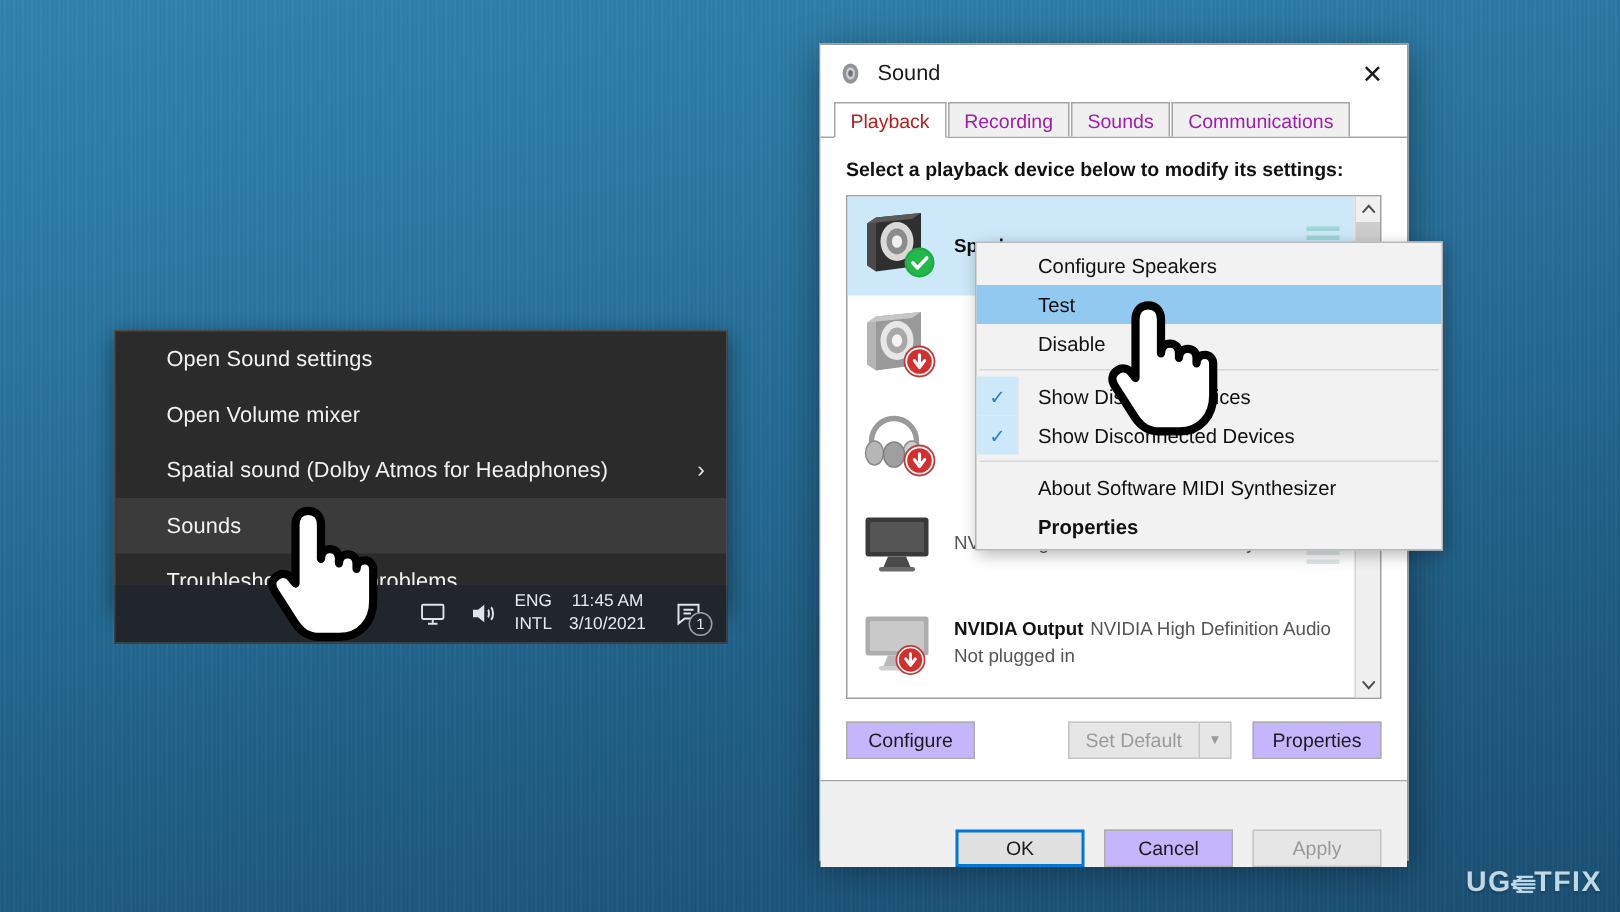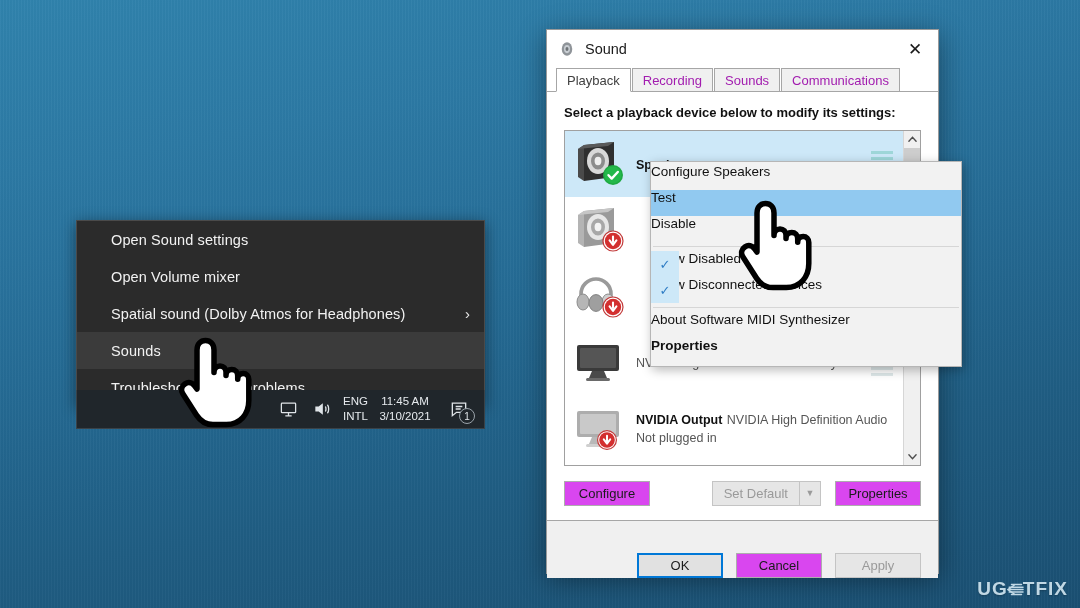--- a/index.html
+++ b/index.html
@@ -100,21 +100,21 @@
     display:flex; align-items:center;
     font-size:13px; color:#a21caf;
     background:#f0f0f0;
     border:1px solid #a6a6a6;
     border-bottom:none;
     margin-right:1px;
     position:relative;
   }
   .tab.active{
     background:#ffffff;
-    color:#404040;
+    color:#b91c1c;
     height:24px;
     z-index:3;
     border-bottom:1px solid #ffffff;
     margin-bottom:-1px;
   }
 
   .panel{
     background:#ffffff;
     flex:1;
     padding:13px 17px 0 17px;
@@ -163,21 +163,21 @@
   .vscroll .thumb{
     position:absolute; left:0; top:0; width:17px; height:150px;
     background:#cdcdcd;
   }
 
   .midbtns{
     height:54px; display:flex; align-items:center; flex:none;
   }
   .btn{
     height:25px; min-width:86px;
-    border:1px solid #adadad; background:#d946ef;
+    border:1px solid #adadad; background:#c4b5fd;
     font-size:13px; color:#1b1b1b;
     display:flex; align-items:center; justify-content:center;
     font-family:"Liberation Sans", sans-serif;
   }
   .btn.dis{ color:#9a9a9a; background:#e6e6e6; border-color:#c4c4c4; }
   .btn.split{ min-width:0; padding:0 11px; border-right:none;}
   .split-wrap{ display:flex; margin-left:auto; }
   .split-arrow{
     width:22px; height:25px; border:1px solid #c4c4c4; background:#e6e6e6;
     display:flex; align-items:center; justify-content:center; color:#9a9a9a; font-size:9px;
@@ -194,23 +194,23 @@
   
   .ctxmenu{
     position:absolute; left:650px; top:161px; width:312px;
     background:#f2f2f2;
     border:1px solid #b6b6b6;
     box-shadow: 2px 3px 10px rgba(0,0,0,0.28);
     padding:2px 0 2px 0;
     z-index:40;
   }
   .ctx-item{
-    height:26px; display:flex; align-items:flex-start;
+    height:26px; display:flex; align-items:center;
     font-size:13.5px; color:#111;
-    position:relative;
+    padding-left:41px; position:relative;
   }
   .ctx-item.sel{ background:#91c9f0; }
   .ctx-item.bold{ font-weight:700; }
   .ctx-check{
     position:absolute; left:0; top:0; width:28px; height:26px;
     background:#cde8f8; display:flex; align-items:center; justify-content:center;
     color:#2e7cc4; font-size:13px;
   }
   .ctx-sep{ height:1px; background:#d6d6d6; margin:4px 2px; }
 

